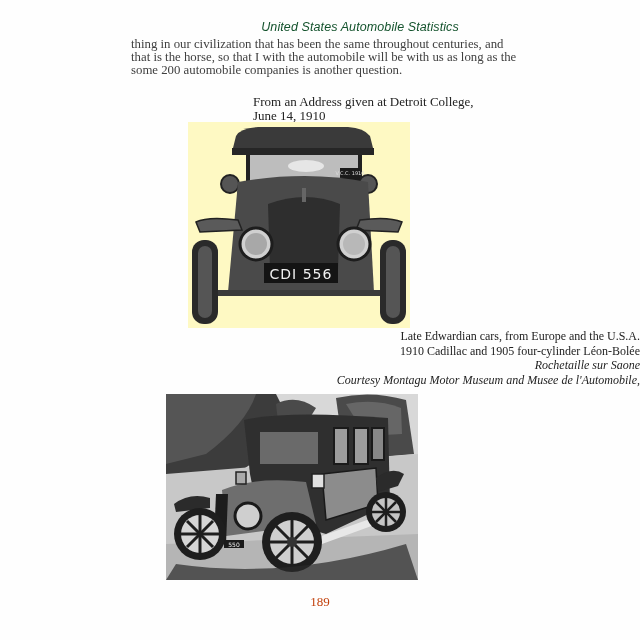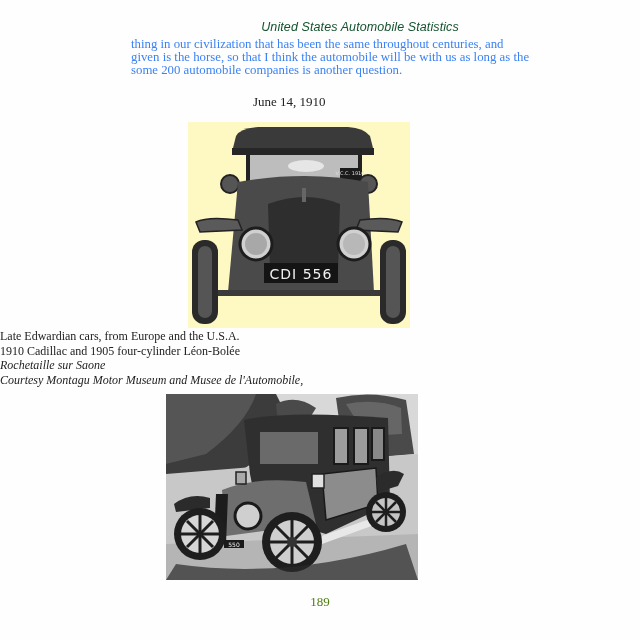--- a/index.html
+++ b/index.html
@@ -1,43 +1,44 @@
 <!DOCTYPE html>
 <html><head>
 <meta charset="utf-8">
 <style>
   html, body { margin: 0; padding: 0; background: #ffffff; }
   body { width: 640px; height: 640px; position: relative; overflow: hidden; font-family: "DejaVu Serif", "Liberation Serif", serif; color: #222; }
   .page { position: absolute; left: 0; top: 0; width: 640px; height: 640px; background: #fefefe; }
   .running-head { position: absolute; top: 20px; left: 0; width: 640px; text-align: center; font-style: italic; font-size: 12.5px; font-family: Liberation Sans, sans-serif; letter-spacing: 0.1px; color: #14532d; padding-left: 40px; }
-  .body-text { position: absolute; top: 38px; left: 131px; width: 340px; font-family: "Liberation Serif", serif; font-size: 12.8px; line-height: 13px; color: #3b82f6; text-align: justify; }
+  .body-text { position: absolute; top: 38px; left: 131px; width: 340px; font-family: "Liberation Serif", serif; font-size: 12.8px; line-height: 13px; color: #404040; text-align: justify; }
   .body-text .line { display: block; white-space: nowrap; text-align-last: justify; }
   .attribution { position: absolute; top: 95px; left: 253px; font-family: "Liberation Serif", serif; font-size: 13px; line-height: 14px; color: #222; }
   .photo { position: absolute; overflow: hidden; }
   .photo1 { left: 188px; top: 122px; width: 222px; height: 206px; background: #fef9c3; }
   .photo2 { left: 166px; top: 394px; width: 252px; height: 186px; background: #9a9a9a; }
-  .caption { position: absolute; top: 329px; left: 0; width: 640px; text-align: left; font-family: "Liberation Serif", serif; font-size: 12px; line-height: 14.5px; color: #222; }
+  .caption { position: absolute; top: 329px; left: 0; width: 640px; text-align: right; font-family: "Liberation Serif", serif; font-size: 12px; line-height: 14.5px; color: #222; }
   .caption .it { font-style: italic; }
-  .page-number { position: absolute; top: 594px; left: 0; width: 640px; text-align: center; font-family: "Liberation Serif", serif; font-size: 13px; color: #4d7c0f; }
+  .page-number { position: absolute; top: 594px; left: 0; width: 640px; text-align: center; font-family: "Liberation Serif", serif; font-size: 13px; color: #c2410c; }
   svg { display: block; }
 </style>
 </head>
 <body>
 
 <div class="page">
 
   <div class="running-head">United States Automobile Statistics</div>
 
   <div class="body-text">
     <span class="line">thing in our civilization that has been the same throughout centuries, and</span>
-    <span class="line">given is the horse, so that I think the automobile will be with us as long as the</span>
+    <span class="line">that is the horse, so that I with the automobile will be with us as long as the</span>
     <span class="line" style="text-align-last:left;">some 200 automobile companies is another question.</span>
   </div>
 
   <div class="attribution">
+    <div>From an Address given at Detroit College,</div>
     <div>June 14, 1910</div>
   </div>
 
   <div class="photo photo1">
     <svg width="222" height="206" viewBox="0 0 222 206">
 
       <path d="M48 14 Q52 6 70 5 L160 5 Q176 6 182 14 L186 30 L44 30 Z" fill="#3a3a3a"></path>
       <rect x="44" y="26" width="142" height="7" fill="#262626"></rect>
 
       <rect x="62" y="33" width="110" height="25" fill="#bdbdbd"></rect>

